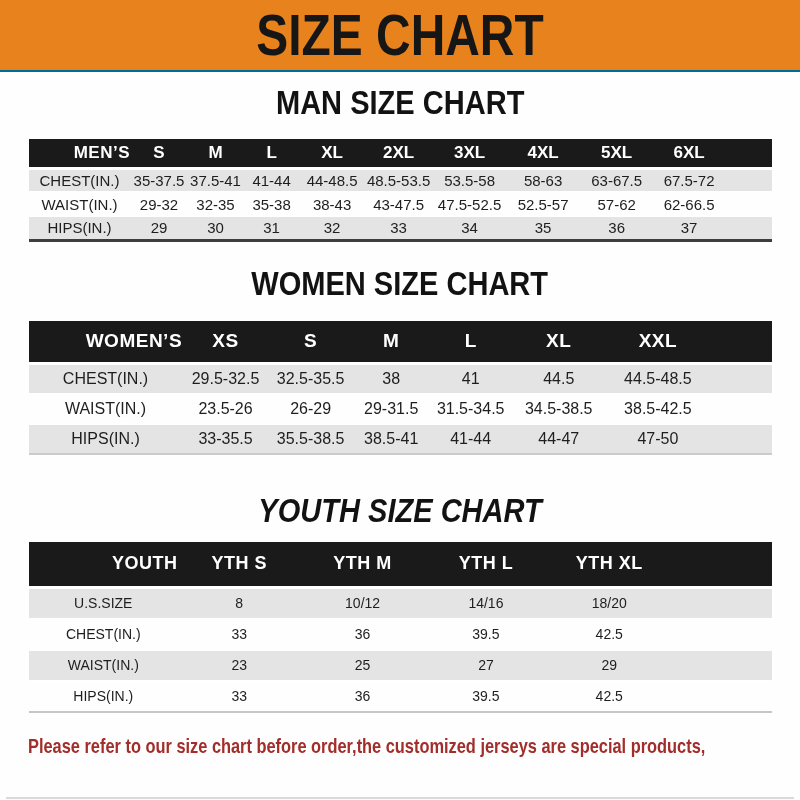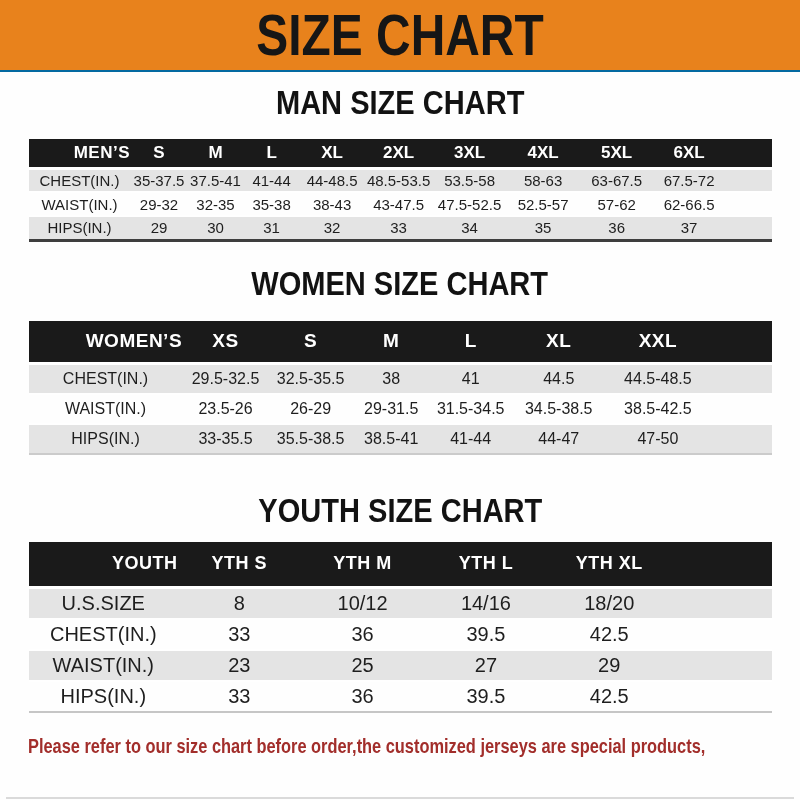--- a/index.html
+++ b/index.html
@@ -16,21 +16,21 @@
   .banner-title {
     font-size: 57px; font-weight: bold; color: #161616; line-height: 1;
     transform: scaleX(0.84); white-space: nowrap;
   }
   .section-title { text-align: center; margin: 13px 0 0; }
   .section-title > span {
     display: inline-block; font-size: 33px; font-weight: bold; color: #121212;
     line-height: 36px; transform: scaleX(0.88); white-space: nowrap;
   }
   .section-title.women { margin-top: 24px; }
-  .section-title.youth { margin-top: 38px; }
+  .section-title.youth { margin-top: 38px; font-style: italic; }
 
   .size-table {
     width: 743px; margin: 18px 0 0 29px;
     border-collapse: collapse; table-layout: fixed;
   }
   .size-table.women-t { margin-top: 19px; }
   .size-table.youth-t { margin-top: 13px; }
   .size-table th, .size-table td {
     text-align: center; white-space: nowrap; padding: 0; overflow: visible;
   }
@@ -39,21 +39,21 @@
   .men-t   tr.bar { height: 29px; } .men-t   tr.bar th { font-size: 17px; }
   .women-t tr.bar { height: 43px; } .women-t tr.bar th { font-size: 19px; letter-spacing: .5px; }
   .youth-t tr.bar { height: 46px; margin-left: 16px; } .youth-t tr.bar th { font-size: 18px; letter-spacing: .5px; }
   th.corner { text-align: right; padding-left: 13px; }
   .men-t th.corner { font-size: 23px; letter-spacing: .5px; }
   .women-t th.corner, .youth-t th.corner { font-size: 24px; letter-spacing: 1px; }
 
   .size-table td { color: #1E1E1E; border-bottom: 2px solid #FFF; }
   .men-t   td { height: 24px; font-size: 15px; }
   .women-t td { height: 30px; font-size: 16px; }
-  .youth-t td { height: 31px; font-size: 20px; }
+  .youth-t td { height: 31px; font-size: 14px; }
   tr.stripe td { background: #E4E4E4; }
   .size-table tbody tr:first-child td { border-top: 3px solid #FFF; }
   .men-t   tbody tr:last-child td { border-bottom: 3px solid #3E3E3E; }
   .women-t tbody tr:last-child td { border-bottom: 2px solid #CBCBCB; }
   .youth-t tbody tr:last-child td { border-bottom: 2px solid #C6C6C6; }
 
   .note { margin: 16px 0 0 28px; color: #A22E2B; }
   .note .line { white-space: nowrap; height: 33px; }
   .note .line > span {
     display: inline-block; font-size: 21px; font-weight: bold; line-height: 33px;

